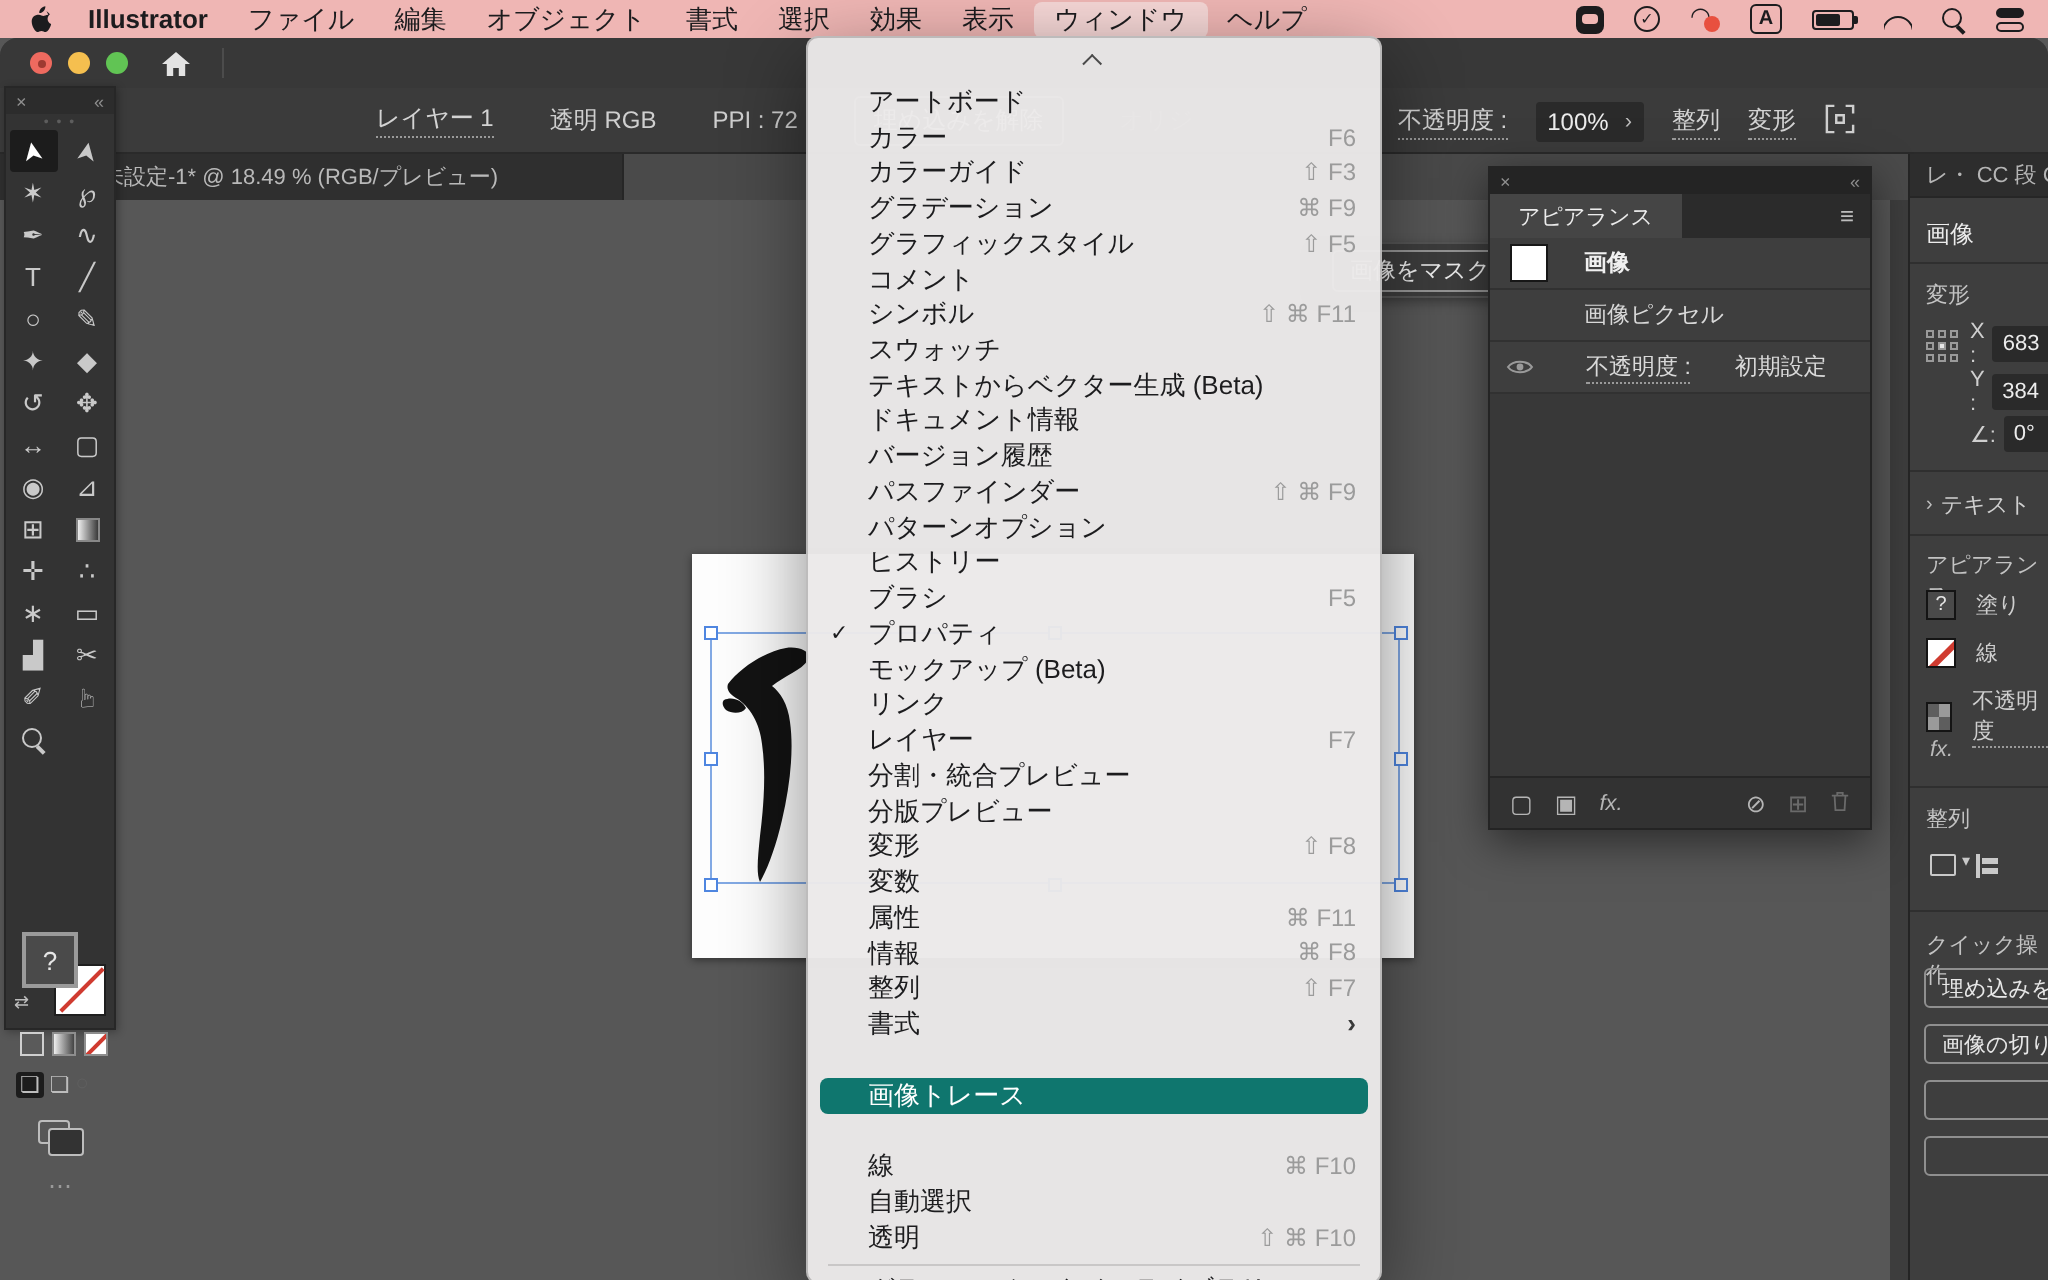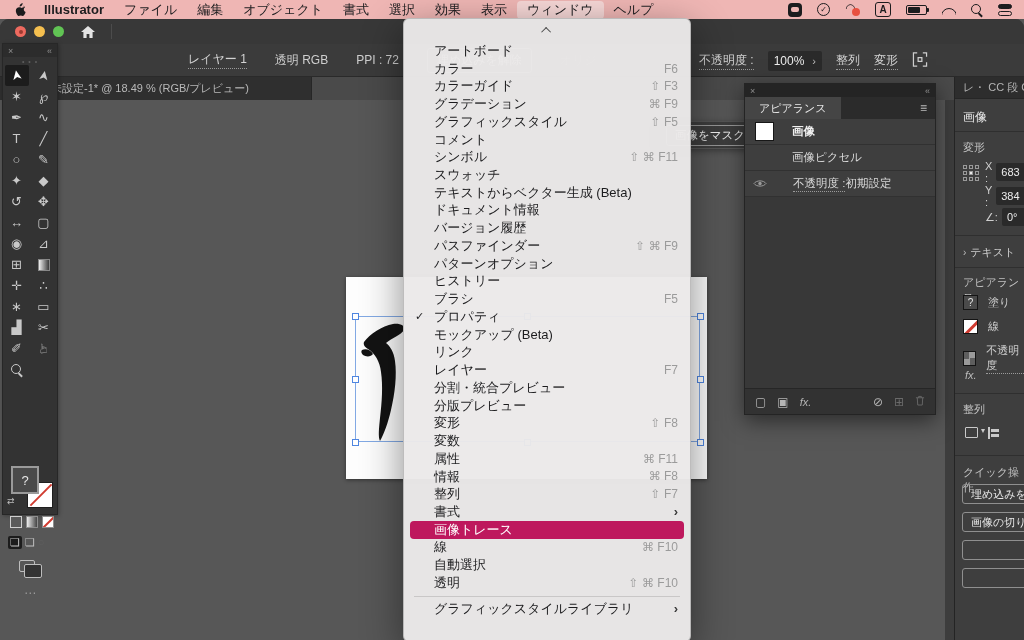--- a/index.html
+++ b/index.html
@@ -111,21 +111,21 @@
   #apanel .tabrow{height:22px;background:#2b2b2b;display:flex;align-items:center;}
   #apanel .ptab{height:22px;background:#454545;color:#ececec;font-size:11px;display:flex;align-items:center;padding:0 14px;}
   #apanel .pmenu{margin-left:auto;margin-right:8px;color:#bdbdbd;font-size:12px;}
   .arow{position:relative;height:26px;border-bottom:1px solid #313131;display:flex;align-items:center;color:#d9d9d9;font-size:11.5px;background:#3e3e3e;}
   .arow .sw{width:19px;height:19px;background:#fff;border:1px solid #171717;margin-left:10px;}
   .arow .lbl{margin-left:18px;}
   .arow.first .lbl{color:#f0f0f0;font-weight:bold;}
   .arow.indent .lbl{margin-left:47px;}
   .arow .eye{margin-left:8px;color:#9a9a9a;display:flex;}
   .arow .dotted{border-bottom:1px dotted #9a9a9a;}
-  .arow .val{margin-left:0;color:#d9d9d9;}
+  .arow .val{margin-left:22px;color:#d9d9d9;}
   #apanel .afoot{position:absolute;left:0;bottom:0;width:100%;height:26px;background:#323232;border-top:1px solid #262626;display:flex;align-items:center;gap:11px;padding:0 10px;color:#b5b5b5;font-size:12px;}
   #apanel .afoot .right{margin-left:auto;display:flex;gap:11px;align-items:center;}
   #apanel .afoot .dimico{color:#6a6a6a;}
   .fx{font-style:italic;font-size:11px;}
 
   
   #dock{position:absolute;left:954px;top:58px;width:70px;height:582px;background:#3e3e3e;border-left:1px solid #242424;color:#d5d5d5;font-size:11px;overflow:hidden;}
   #dock .dtabs{position:absolute;left:0;top:0;width:70px;height:22px;background:#2d2d2d;color:#b5b5b5;display:flex;align-items:center;padding-left:8px;white-space:nowrap;border-bottom:1px solid #262626;}
   .dock-h{position:absolute;left:8px;color:#ededed;font-size:12px;}
   .dock-sub{position:absolute;left:8px;color:#c3c3c3;}
@@ -149,21 +149,21 @@
   .ai2::after{content:"";position:absolute;left:3px;top:2px;width:8px;height:3px;background:#c9c9c9;box-shadow:0 5px 0 #c9c9c9;}
 
   
   #wmenu{position:absolute;left:403px;top:18px;width:288px;height:624px;background:rgba(235,233,233,0.97);border:1px solid rgba(70,70,70,0.28);border-radius:6px;box-shadow:0 12px 40px rgba(0,0,0,0.45);color:#1c1c1e;overflow:hidden;}
   #wmenu .scrollup{height:23px;display:flex;align-items:center;justify-content:center;}
   #wmenu .scrollup i{width:7px;height:7px;border-left:1.8px solid #4a4a4a;border-top:1.8px solid #4a4a4a;transform:rotate(45deg) translateY(2px);}
   .menu-item{position:relative;height:17.74px;display:flex;align-items:center;font-size:13px;padding-left:30px;padding-right:12px;}
   .menu-item .check{position:absolute;left:11px;font-size:11px;}
   .menu-item .short{margin-left:auto;color:#9b9b9b;font-size:12px;white-space:nowrap;}
   .menu-item .sub{margin-left:auto;color:#3a3a3a;font-weight:bold;font-size:13px;}
-  .menu-item.hl{background:#be185d;color:#ffffff;margin:0 6px;padding-left:24px;border-radius:4px;}
+  .menu-item.hl{background:#0f766e;color:#ffffff;margin:18px 6px;padding-left:24px;border-radius:4px;}
   .menu-sep{height:1px;background:#c9c7c7;margin:4px 10px 3px 10px;}
 </style>
 </head>
 <body>
 
 <div id="screen">
 
   <div id="menubar">
     <span class="apple">
       <svg width="12" height="14" viewBox="0 0 13 15">

